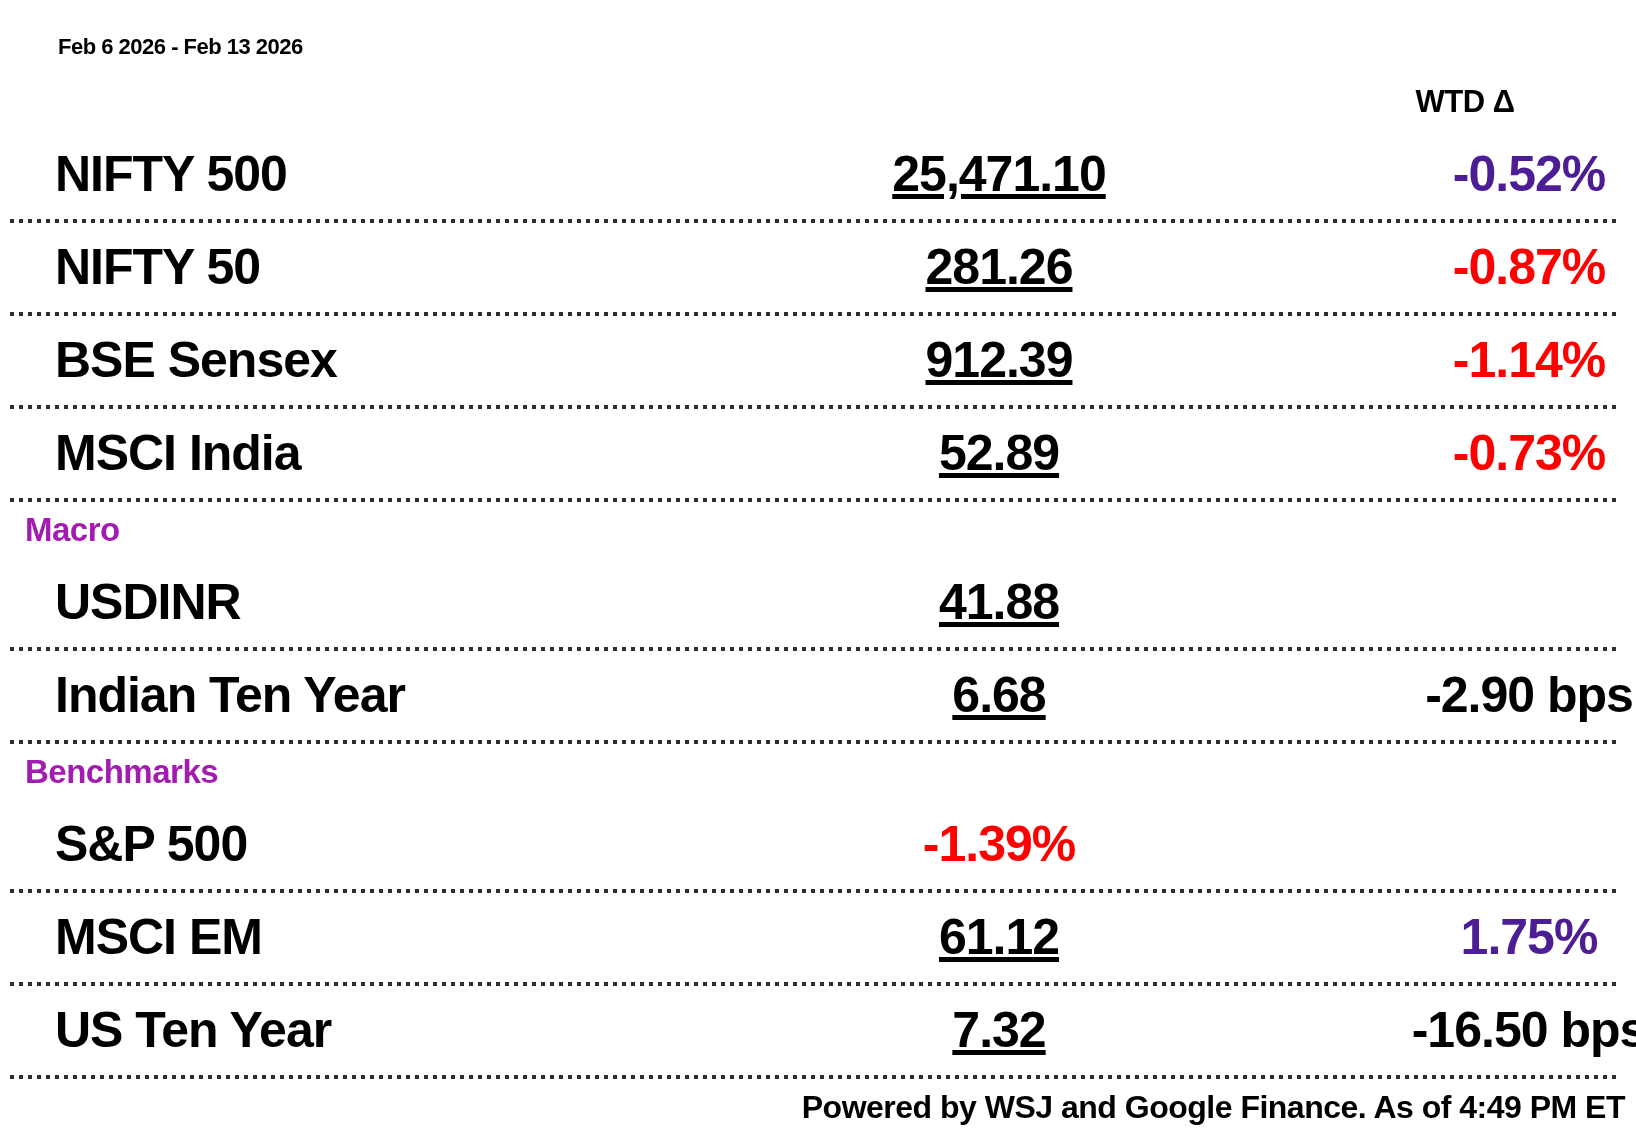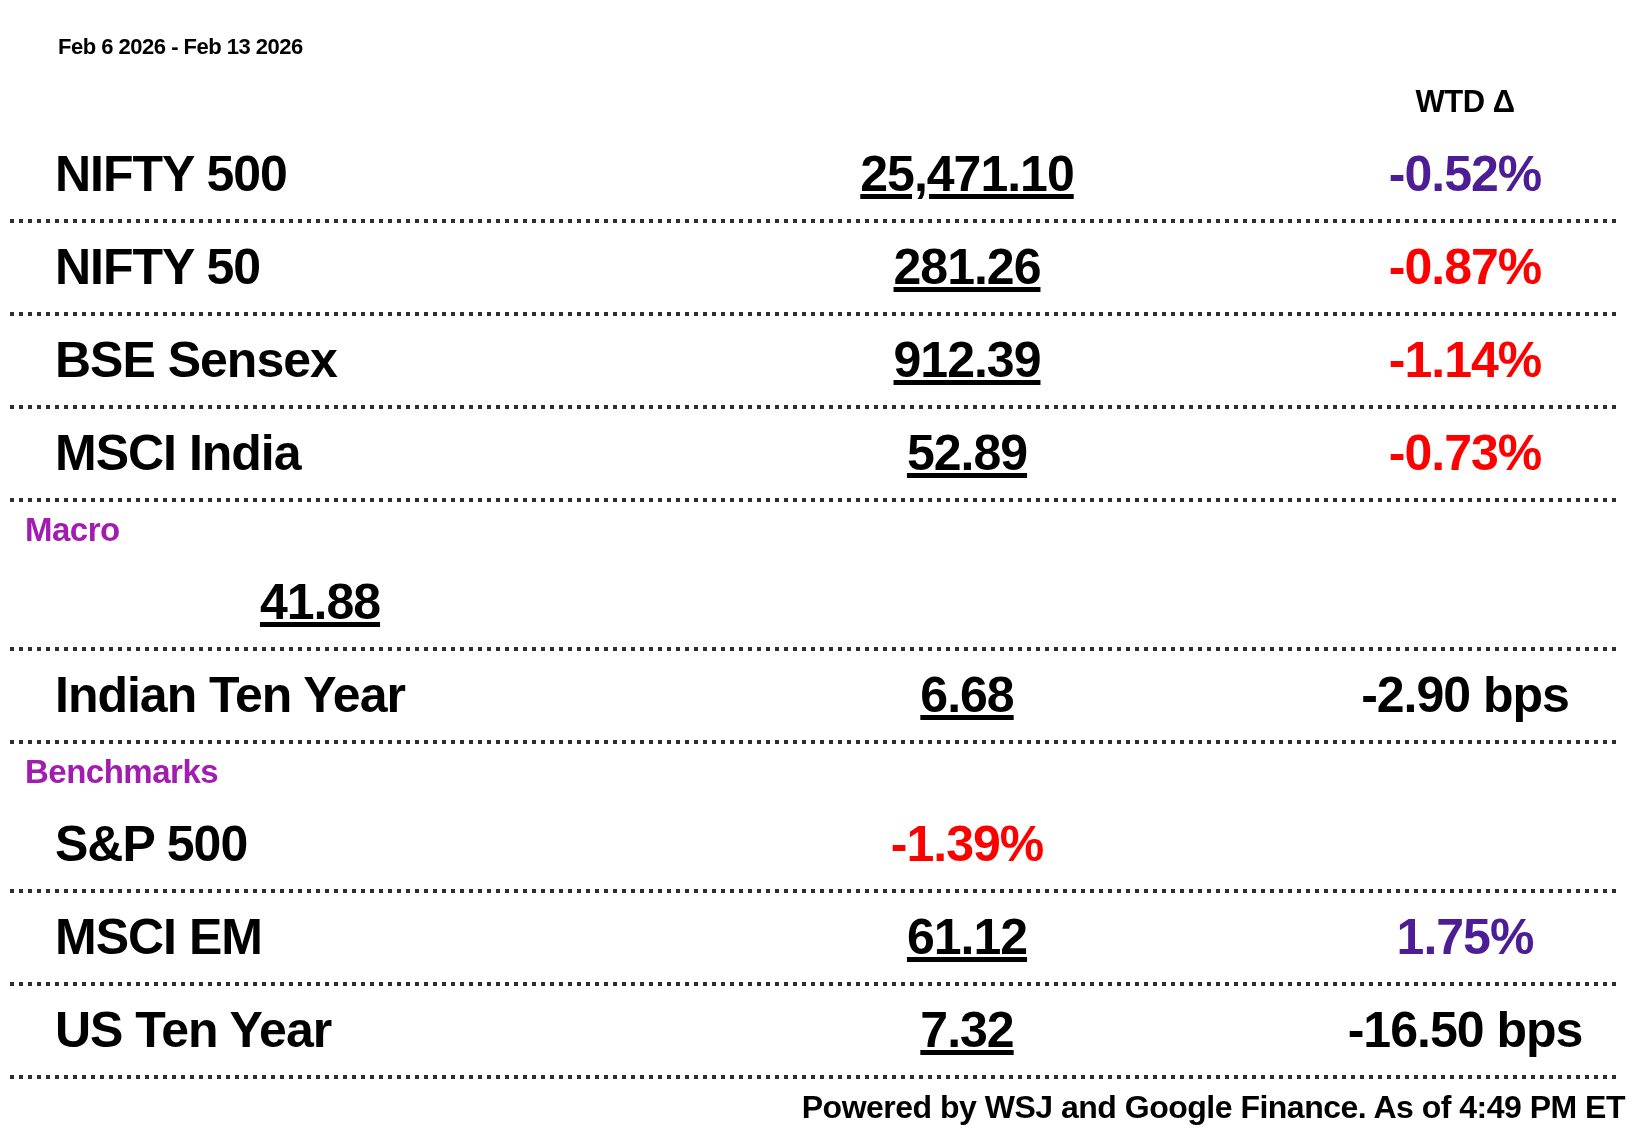--- a/index.html
+++ b/index.html
@@ -32,20 +32,21 @@
   }
   .change-head {
     text-align: center;
     font-size: 31px;
     letter-spacing: -0.5px;
   }
   .row {
     height: 88px;
     font-size: 50px;
     letter-spacing: -1px;
+    gap: 32px;
   }
   .row.first { margin-top: 10px; }
   .cell.label { padding-left: 55px; text-align: left; white-space: nowrap; }
   .cell.value { text-align: center; white-space: nowrap; text-decoration: underline; }
   .cell.change { text-align: center; white-space: nowrap; }
   .change[data-tone="green"] { color: #4c1d95; }
   .change[data-tone="red"]   { color: #ff0000; }
   .change[data-tone="black"] { color: #000000; }
   .sep {
     height: 5px;
@@ -110,20 +111,21 @@
   <div class="grid row">
     <div class="cell label">MSCI India</div>
     <div class="cell value">52.89</div>
     <div class="cell change" data-tone="red">-0.73%</div>
   </div>
   <div class="sep"></div>
 
   <div class="section-header">Macro</div>
 
   <div class="grid row">
+    <div class="cell label">USDINR</div>
     <div class="cell value">41.88</div>
   </div>
   <div class="sep"></div>
 
   <div class="grid row">
     <div class="cell label">Indian Ten Year</div>
     <div class="cell value">6.68</div>
     <div class="cell change" data-tone="black">-2.90 bps</div>
   </div>
   <div class="sep"></div>

